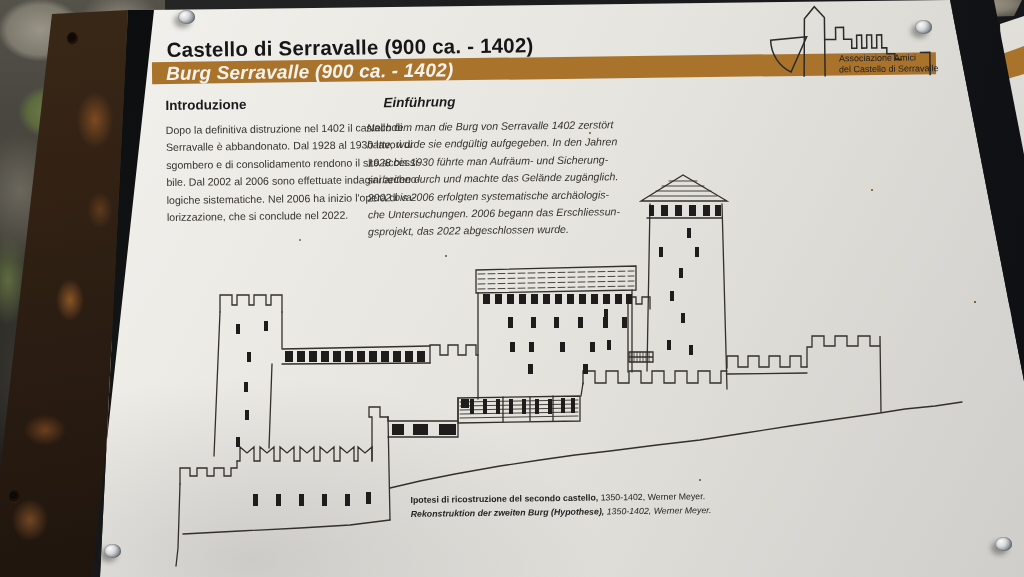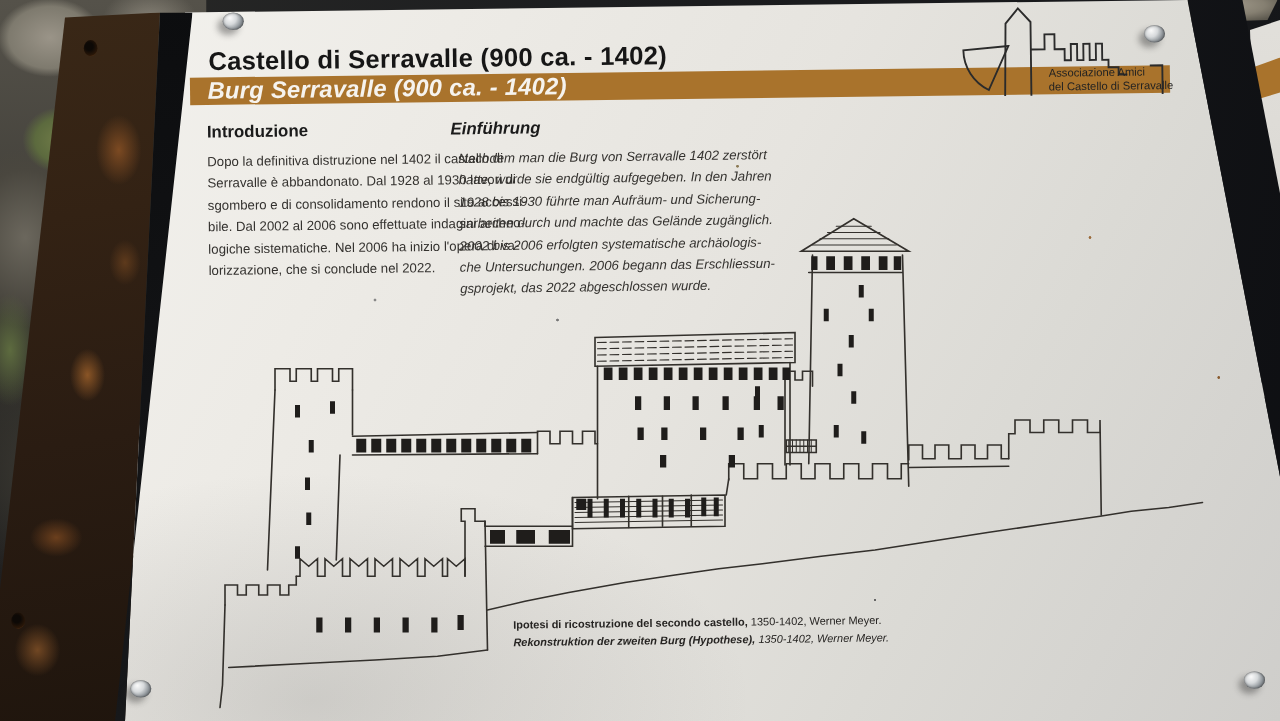--- a/index.html
+++ b/index.html
@@ -116,21 +116,21 @@
   <div class="abs col-head" style="left:165px;top:98px;">Introduzione</div>
   <div class="abs col-body" style="left:165px;top:122px;">
     <div>Dopo la definitiva distruzione nel 1402 il castello di</div>
     <div>Serravalle è abbandonato. Dal 1928 al 1930 lavori di</div>
     <div>sgombero e di consolidamento rendono il sito accessi-</div>
     <div>bile. Dal 2002 al 2006 sono effettuate indagini archeo-</div>
     <div>logiche sistematiche. Nel 2006 ha inizio l'opera di va-</div>
     <div>lorizzazione, che si conclude nel 2022.</div>
   </div>
 
-  <div class="abs col-head de" style="left:360px;top:98px;">Einführung</div>
+  <div class="abs col-head de" style="left:383px;top:98px;">Einführung</div>
   <div class="abs col-body de" style="left:366px;top:122px;">
     <div>Nachdem man die Burg von Serravalle 1402 zerstört</div>
     <div>hatte, wurde sie endgültig aufgegeben. In den Jahren</div>
     <div>1928 bis 1930 führte man Aufräum- und Sicherung-</div>
     <div>sarbeiten durch und machte das Gelände zugänglich.</div>
     <div>2002 bis 2006 erfolgten systematische archäologis-</div>
     <div>che Untersuchungen. 2006 begann das Erschliessun-</div>
     <div>gsprojekt, das 2022 abgeschlossen wurde.</div>
   </div>
 

